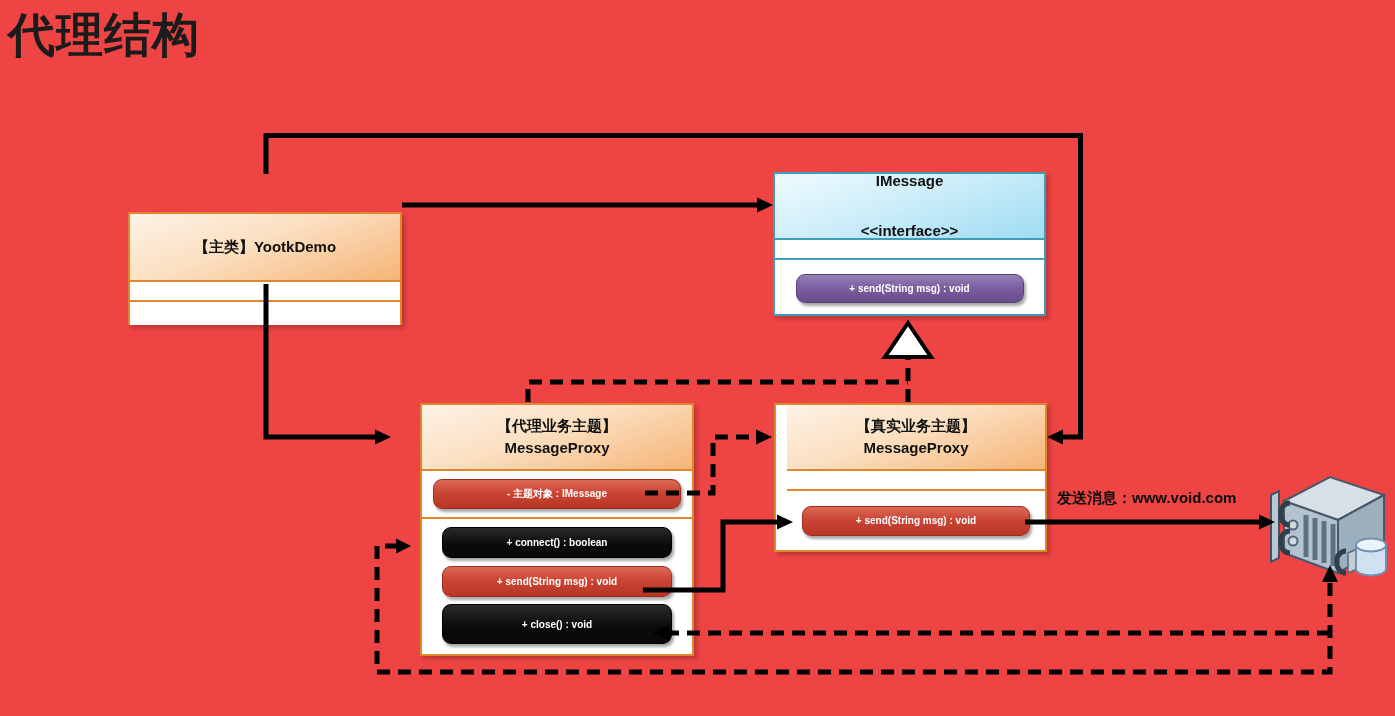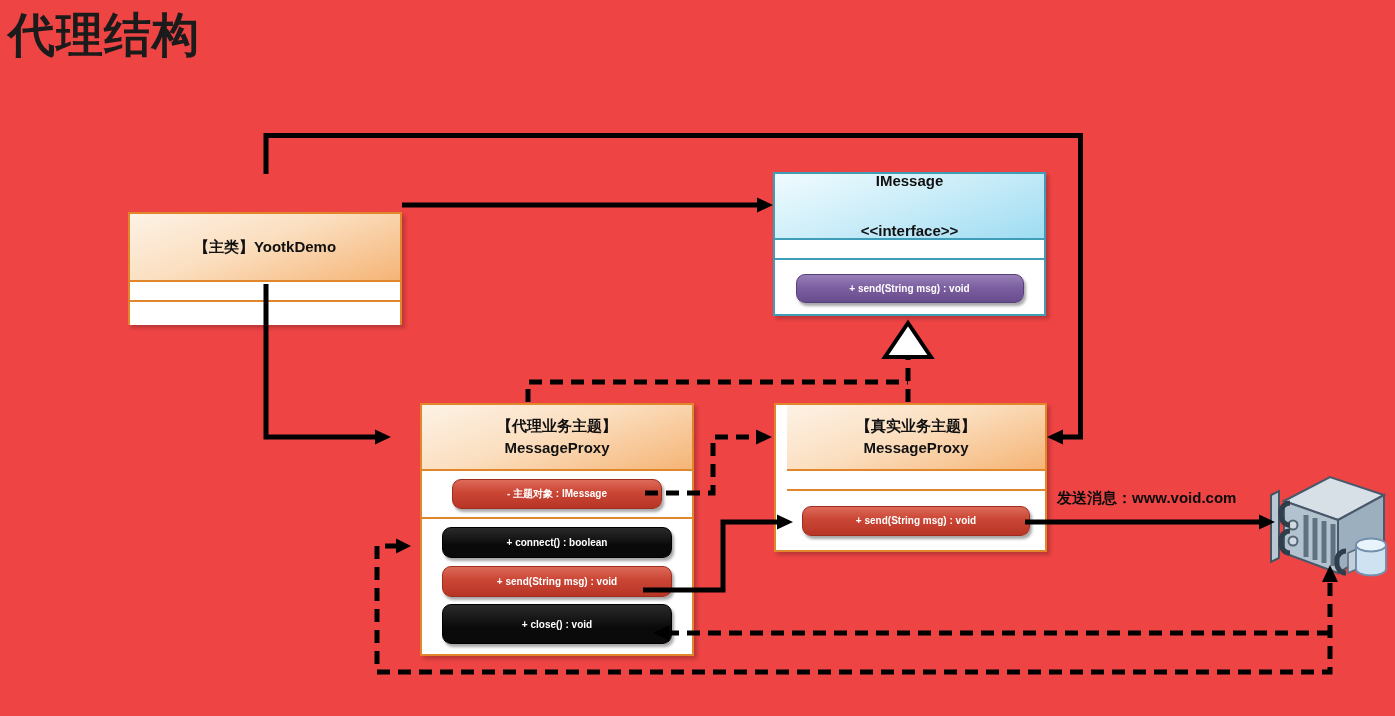--- a/index.html
+++ b/index.html
@@ -74,21 +74,21 @@
       <div class="pill purple" style="width:228px;height:29px;">+ send(String msg) : void</div>
     </div>
   </div>
 
   <div class="uml-box" style="left:406px;top:403px;width:274px;height:253px;margin-left:14px;">
     <div class="uml-header" style="height:64px;">
       <div class="l1">【代理业务主题】</div>
       <div class="l2">MessageProxy</div>
     </div>
     <div class="compartment" style="height:46px;border-bottom:2px solid #e2862c;">
-      <div class="pill red" style="width:210px;height:30px;">- 主题对象 : IMessage</div>
+      <div class="pill red" style="width:248px;height:30px;">- 主题对象 : IMessage</div>
     </div>
     <div class="compartment" style="height:133px;justify-content:space-evenly;">
       <div class="pill black" style="width:230px;height:31px;">+ connect() : boolean</div>
       <div class="pill red" style="width:230px;height:31px;">+ send(String msg) : void</div>
       <div class="pill black" style="width:230px;height:40px;">+ close() : void</div>
     </div>
   </div>
 
   <div class="uml-box" style="left:774px;top:403px;width:273px;height:149px;padding-left:11px;">
     <div class="uml-header" style="height:64px;">

